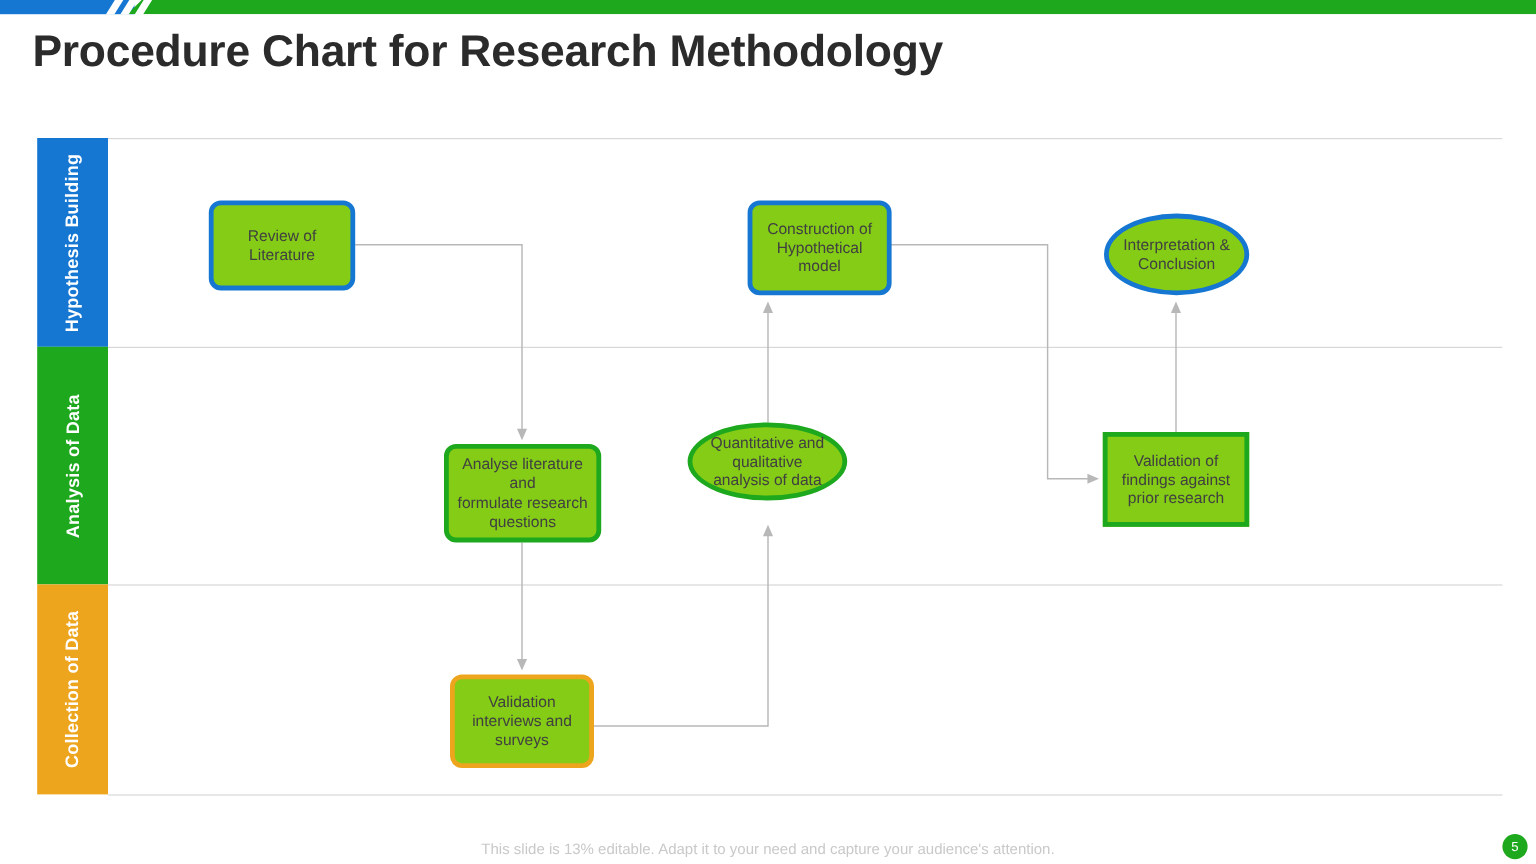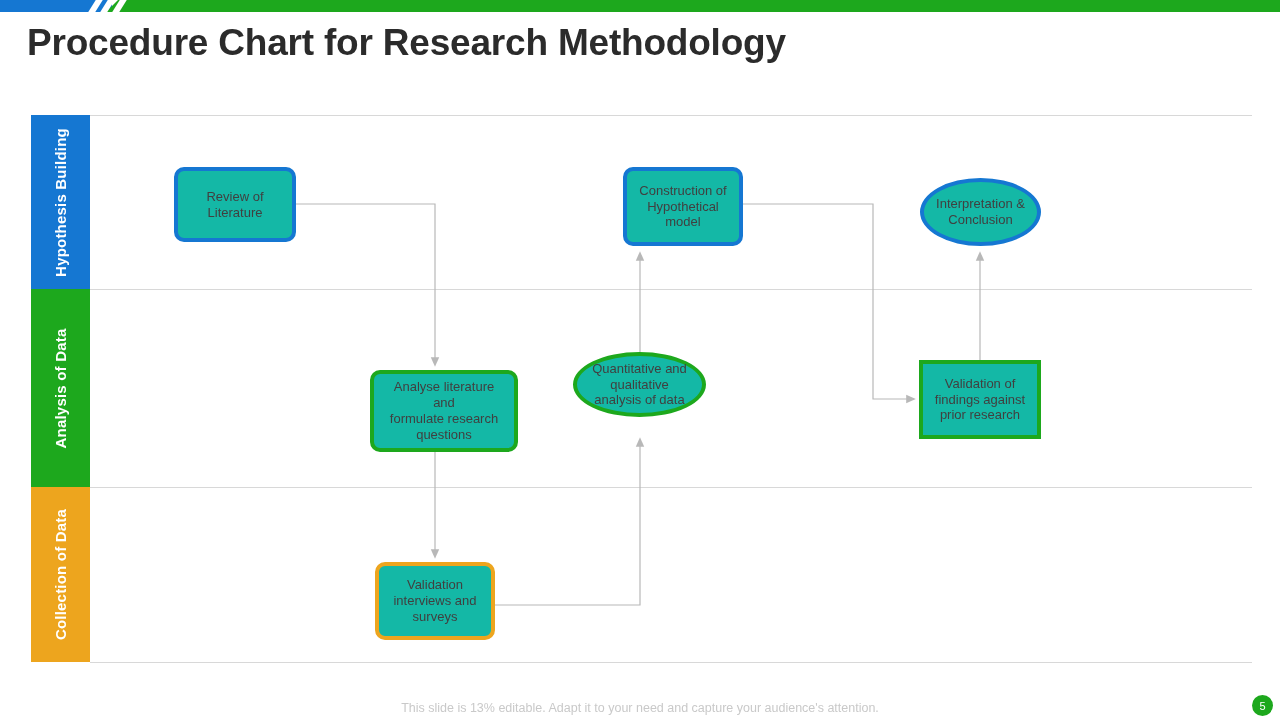--- a/index.html
+++ b/index.html
@@ -96,38 +96,38 @@
   }
 
   
   .node {
     position: absolute;
     box-sizing: border-box;
     display: flex;
     align-items: center;
     justify-content: center;
     text-align: center;
-    background: #14b8a6;
+    background: #84cc16;
     color: #404040;
     font-size: 13px;
     line-height: 1.22;
     padding: 4px 6px;
   }
   .node-rounded { border-radius: 10px; }
   .node-square  { border-radius: 0; }
   .node-ellipse { border-radius: 50%; justify-content: center; }
 
   .border-blue   { border: 4px solid #1577d2; }
   .border-green  { border: 4px solid #1da81d; }
   .border-orange { border: 4px solid #eda51e; }
 
   #node-review        { left: 174px; top: 167px; width: 122px; height: 75px; }
   #node-construction  { left: 580px; top: 167px; width: 120px; height: 79px; margin-left: 43px; }
   #node-interpretation{ left: 920px; top: 178px; width: 121px; height: 68px; }
-  #node-analyse       { left: 370px; top: 370px; width: 148px; height: 82px; }
+  #node-analyse       { left: 370px; top: 370px; width: 131px; height: 82px; }
   #node-quantitative  { left: 573px; top: 352px; width: 133px; height: 65px; }
   #node-validation    { left: 919px; top: 360px; width: 122px; height: 79px; }
   #node-conducting    { left: 375px; top: 562px; width: 120px; height: 78px; }
 
   
   #footer-note {
     position: absolute;
     left: 0; top: 701px;
     width: 1280px;
     text-align: center;

